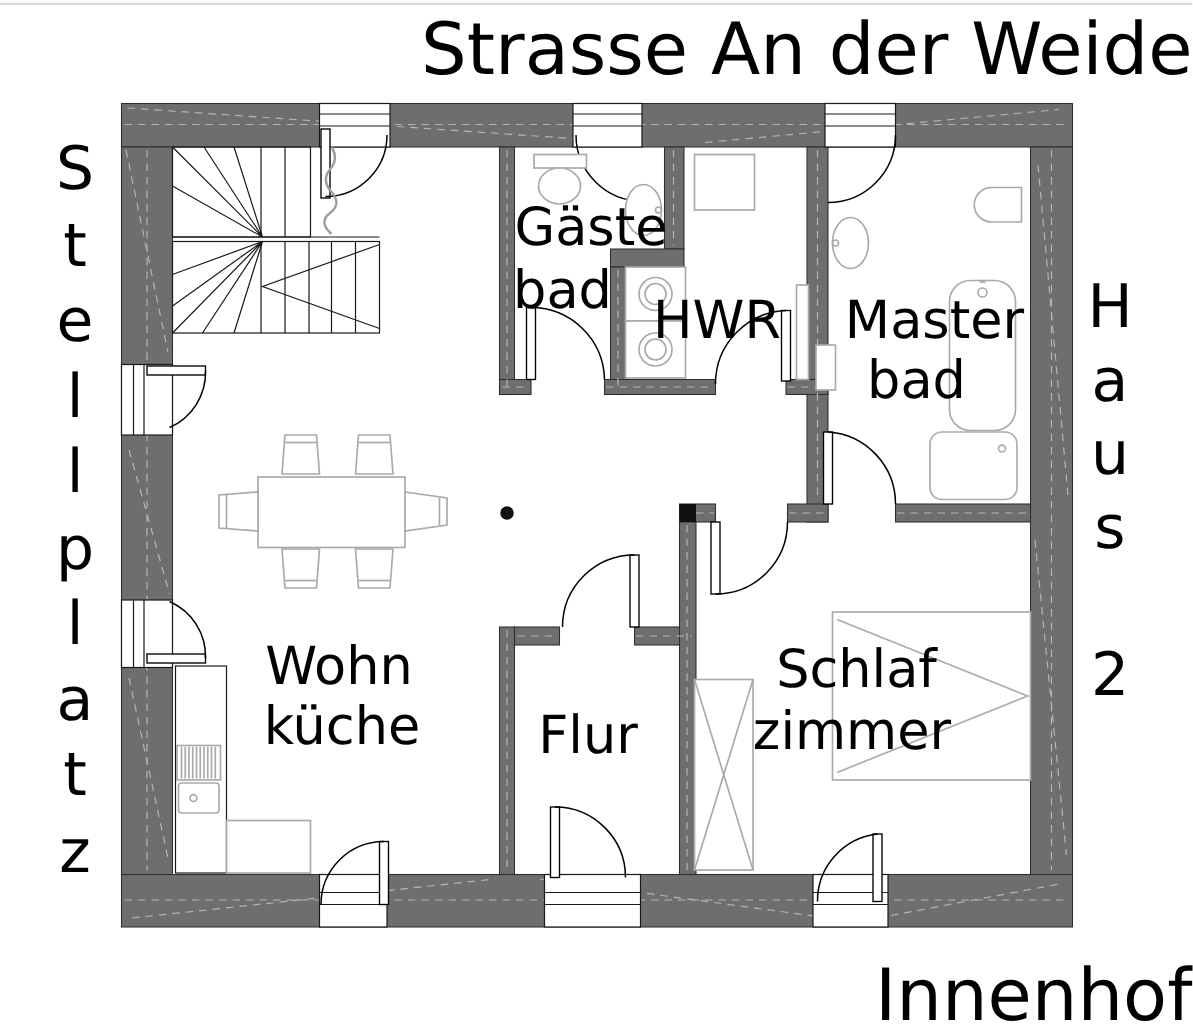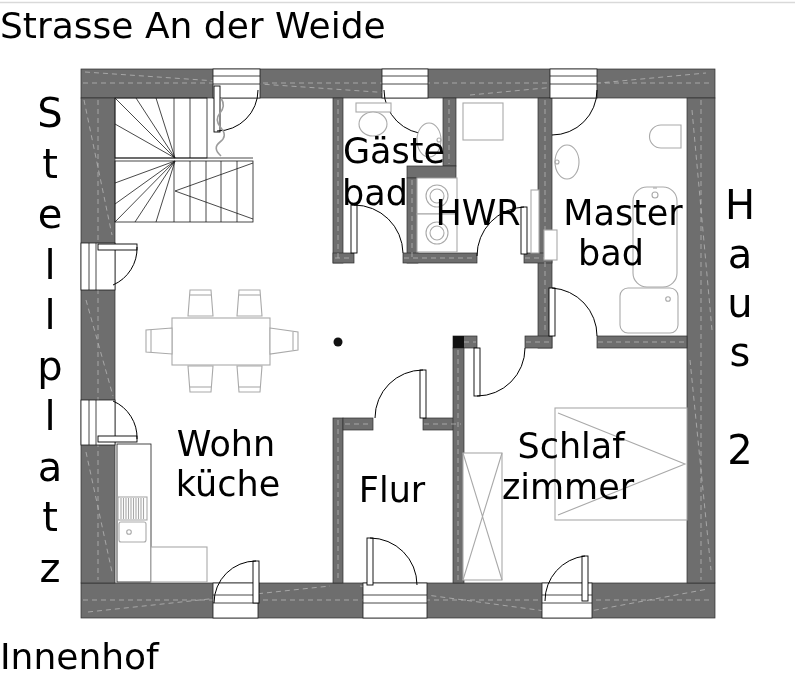--- a/index.html
+++ b/index.html
@@ -4,21 +4,21 @@
 <style>
   html,body{margin:0;padding:0;}
   body{
     width:795px;height:684px;position:relative;overflow:hidden;
     background:var(--background,#fff);
     font-family:"DejaVu Sans","Liberation Sans",sans-serif;
     color:var(--text,#000);
   }
   #stage{position:absolute;inset:0;}
   svg{position:absolute;left:0;top:0;}
-  .hlabel{position:absolute;left:0;width:795px;text-align:left;font-size:36px;color:var(--text,#000);}
+  .hlabel{position:absolute;left:0;width:795px;text-align:right;font-size:48px;color:var(--text,#000);}
   #lbl-top{top:5px;}
   #lbl-bottom{top:636px;}
   .vlabel{position:absolute;white-space:pre;text-align:center;font-size:40px;color:var(--text,#000);}
   #lbl-left{left:24px;top:88px;width:52px;line-height:50.5px;}
   #lbl-right{left:714px;top:181px;width:52px;line-height:49px;}
   .wall{fill:var(--wall,#6e6e6e);stroke:#2e2e2e;stroke-width:.7;}
   .op{fill:#fff;stroke:var(--plan-line,#1a1a1a);stroke-width:.8;}
   .ln{stroke:var(--plan-line,#1a1a1a);stroke-width:.8;fill:none;}
   .door{stroke:#000;stroke-width:1;fill:none;}
   .leaf{fill:#fff;stroke:#000;stroke-width:.9;}

